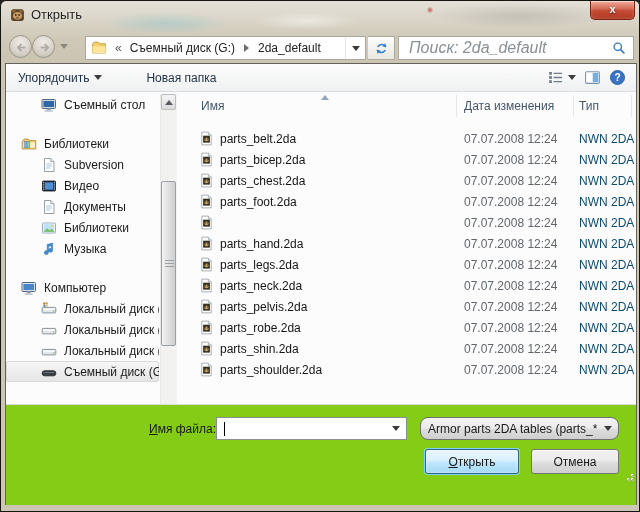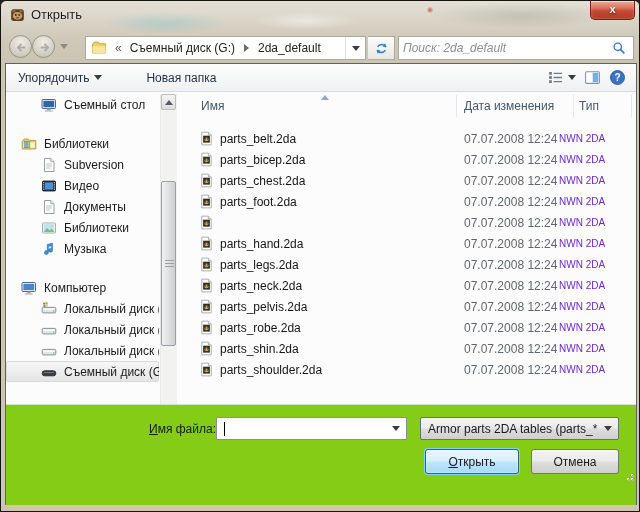--- a/index.html
+++ b/index.html
@@ -29,21 +29,21 @@
   .breadcrumb{position:absolute;left:84px;top:35px;width:281px;height:24px;background:#fff;border:1px solid #aba89e;display:flex;align-items:center;font-size:12px;color:#222;}
   .breadcrumb .bico{width:16px;height:16px;margin:0 4px 0 5px;flex:0 0 auto;}
   .crumb-chev{color:#555;margin:0 4px;font-size:12px;}
   .crumb{padding:0 4px;white-space:nowrap;}
   .crumb-sep{width:0;height:0;border-top:4px solid transparent;border-bottom:4px solid transparent;border-left:5px solid #6b6b6b;margin:0 5px;}
   .crumb-dd{margin-left:auto;width:20px;height:22px;border-left:1px solid #e4e4e4;display:flex;align-items:center;justify-content:center;}
   .tri-down{width:0;height:0;border-left:4px solid transparent;border-right:4px solid transparent;border-top:5px solid #3c3c3c;}
   .refresh-btn{position:absolute;left:367px;top:35px;width:27px;height:24px;border:1px solid #aba89e;border-left:none;background:linear-gradient(#fdfdfc,#e9e7e0);display:flex;align-items:center;justify-content:center;}
   .refresh-btn svg{width:15px;height:15px;}
   .search-box{position:absolute;left:397px;top:35px;width:236px;height:24px;background:#fff;border:1px solid #aba89e;display:flex;align-items:center;}
-  .search-text{font-size:12px;font-style:italic;color:#8b9097;padding-left:4px;flex:1;}
+  .search-text{font-size:16px;font-style:italic;color:#8b9097;padding-left:10px;flex:1;}
   .search-box svg{width:14px;height:14px;margin-right:7px;flex:0 0 auto;}
   
   .client{position:absolute;left:4px;top:62px;width:632px;height:442px;background:#f0f0f0;border:1px solid #62625b;}
   .toolbar{position:absolute;left:5px;top:63px;width:630px;height:28px;background:linear-gradient(#fcfcfb,#eff1f2);border-bottom:1px solid #d8dde3;display:flex;align-items:center;font-size:12px;color:#1e2f44;}
   .tool-item{display:flex;align-items:center;gap:5px;padding:4px 8px;cursor:default;}
   .tool-organize{margin-left:4px;}
   .tool-newfolder{margin-left:28px;}
   .tool-right{margin-left:auto;display:flex;align-items:center;gap:8px;margin-right:10px;}
   .tool-right svg{width:17px;height:17px;}
   .main{position:absolute;left:5px;top:91px;width:630px;height:334px;background:#fcfcfc;}
@@ -70,31 +70,31 @@
   
   .col-head{position:absolute;top:98px;font-size:12px;color:#43576b;cursor:default;}
   .col-sep{position:absolute;top:94px;height:22px;width:1px;background:#e4e8ec;}
   .sort-arrow{position:absolute;left:320px;top:94px;width:0;height:0;border-left:4px solid transparent;border-right:4px solid transparent;border-bottom:5px solid #90a8bf;}
   .rows{position:absolute;left:182px;top:127px;width:452px;}
   .frow{position:relative;height:21px;display:flex;align-items:center;cursor:default;}
   .frow .ficon{width:15px;height:15px;margin-left:16px;margin-right:6px;flex:0 0 auto;}
   .frow .ficon svg{width:15px;height:15px;display:block;}
   .fname{font-size:12px;color:#151515;white-space:nowrap;}
   .fdate{position:absolute;left:281px;font-size:12px;color:#5f666d;white-space:nowrap;}
-  .ftype{position:absolute;left:376px;font-size:10px;color:#6d28d9;white-space:nowrap;width:56px;overflow:hidden;}
+  .ftype{position:absolute;left:396px;font-size:12px;color:#0c4a6e;white-space:nowrap;width:56px;overflow:hidden;}
   .htrack{position:absolute;left:182px;top:406px;width:453px;height:16px;background:#f2f2f0;border-top:1px solid #e9e9e7;}
   
   .footer{position:absolute;left:5px;top:403px;width:630px;height:101px;background:#84cc16;border-top:1px solid #dcdcdc;}
   .fn-label{position:absolute;left:90px;top:17px;width:120px;text-align:right;font-size:12px;color:#1a1a1a;}
   .mn::first-letter{text-decoration:underline;}
   .fn-input-wrap{position:absolute;left:210px;top:12px;width:191px;height:23px;background:#fff;border:1px solid #8a8f94;}
   .fn-input-wrap input{position:absolute;left:2px;top:1px;width:165px;height:19px;border:none;outline:none;font-size:12px;padding:0 4px;background:transparent;}
   .caret{position:absolute;left:7px;top:4px;width:1px;height:14px;background:#000;}
   .fn-dd{position:absolute;right:3px;top:0;height:21px;width:14px;display:flex;align-items:center;justify-content:center;}
-  .ft-select{position:absolute;left:414px;top:12px;width:199px;height:23px;border:1px solid #707070;border-radius:2px;background:linear-gradient(#f4f4f4 0%,#ebebeb 45%,#dddddd 55%,#cfcfcf 100%);display:flex;align-items:center;font-size:12px;color:#1a1a1a;}
+  .ft-select{position:absolute;left:414px;top:12px;width:199px;height:23px;border:1px solid #707070;border-radius:8px;background:linear-gradient(#f4f4f4 0%,#ebebeb 45%,#dddddd 55%,#cfcfcf 100%);display:flex;align-items:center;font-size:12px;color:#1a1a1a;}
   .ft-select .ft-text{flex:1;padding-left:7px;white-space:nowrap;overflow:hidden;}
   .ft-select .tri-down{margin-right:6px;}
   .btn{position:absolute;top:44px;height:25px;border-radius:3px;font-size:12px;text-align:center;color:#1a1a1a;cursor:default;display:flex;align-items:center;justify-content:center;}
   .btn-open{left:419px;width:94px;border:1px solid #2c628b;background:linear-gradient(#eaf6fd 0%,#d9f0fc 45%,#bee6fd 55%,#a6d9f4 100%);box-shadow:0 0 0 1px #7fd3f7, inset 0 0 2px #fff;}
   .btn-cancel{left:525px;width:88px;border:1px solid #757575;background:linear-gradient(#f2f2f2 0%,#ebebeb 45%,#dddddd 55%,#cfcfcf 100%);box-shadow:inset 0 1px 0 #fcfcfc;}
   .resize-grip{position:absolute;left:618px;top:66px;width:10px;height:10px;}
   .resize-grip i{position:absolute;width:2px;height:2px;background:#b5b5b0;box-shadow:-1px -1px 0 #fff;}
   .rg1{right:0;bottom:0;} .rg2{right:4px;bottom:0;} .rg3{right:0;bottom:4px;}
   .defs-svg{position:absolute;width:0;height:0;}
 </style>

